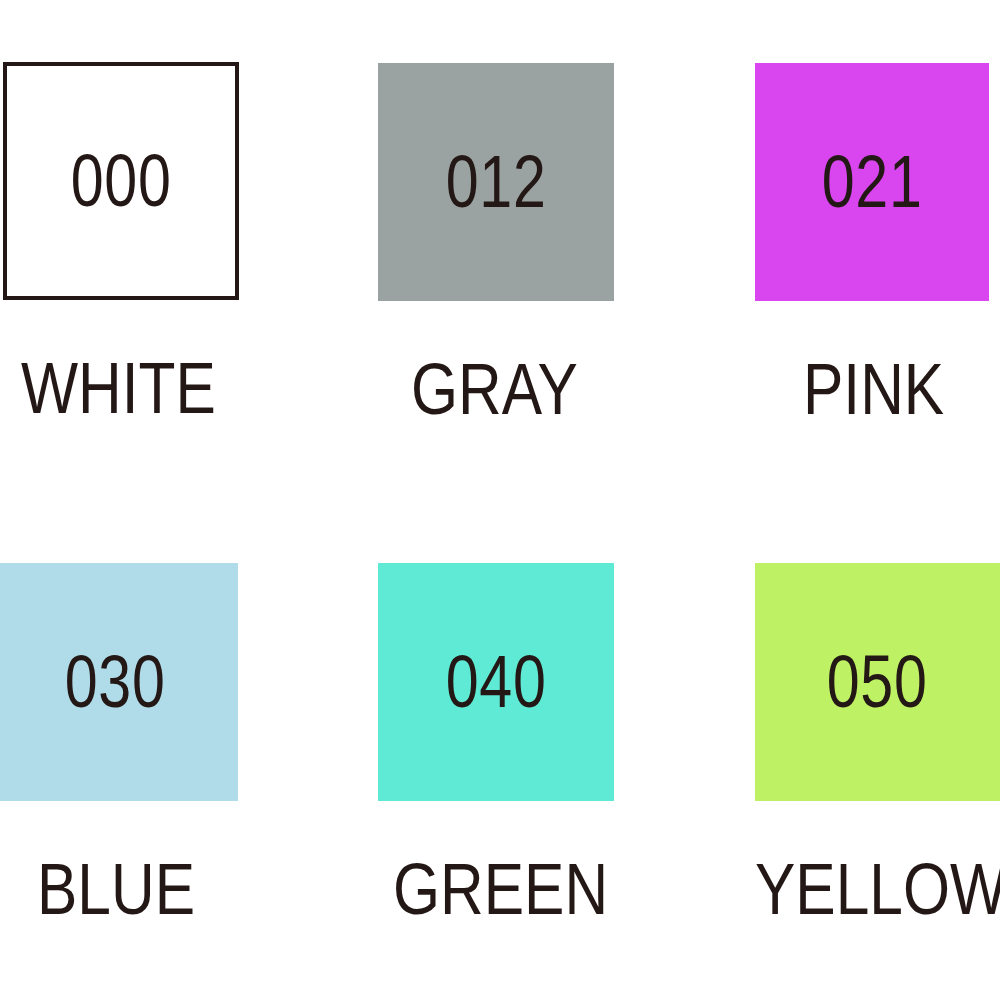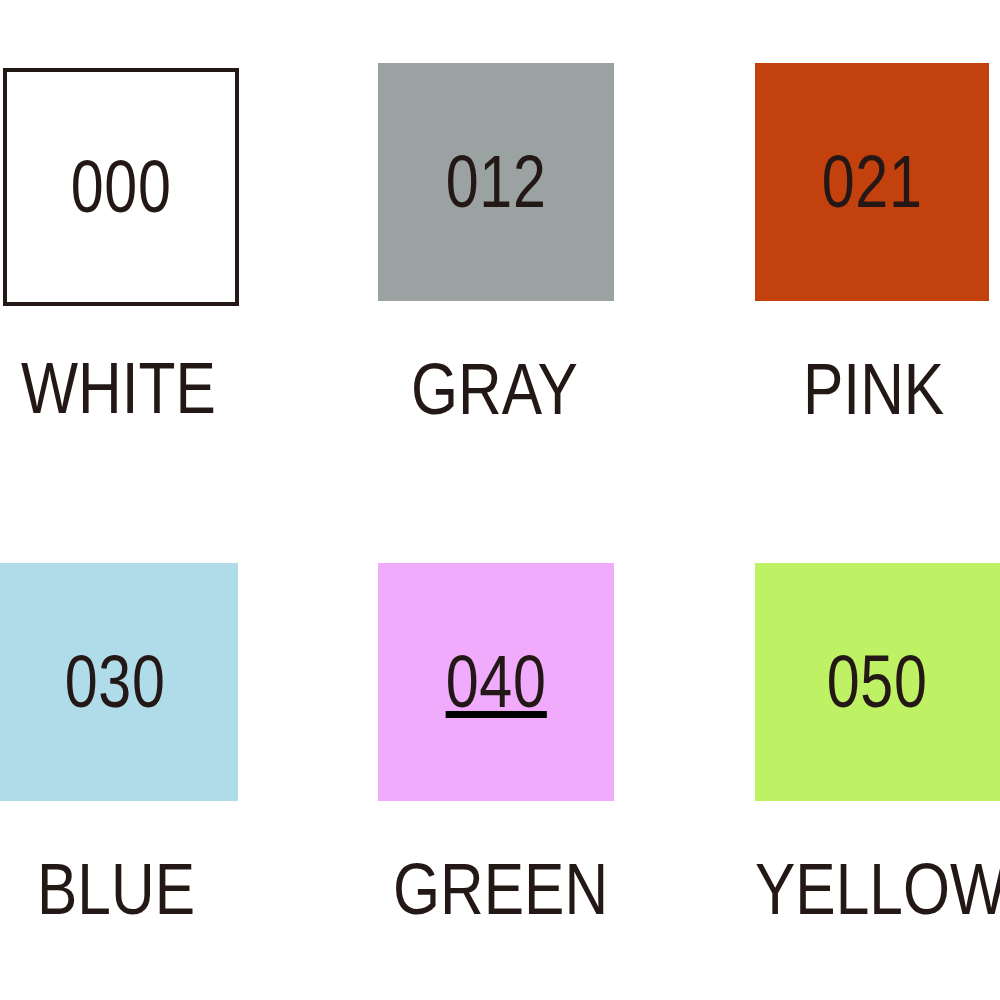--- a/index.html
+++ b/index.html
@@ -91,49 +91,49 @@
   #cell-blue   .swatch-name { top: 290px; left:  45px; }
   #cell-green  .swatch-name { top: 290px; left:  15px; }
   #cell-yellow .swatch-name { top: 290px; left:   0px; }
 </style>
 </head>
 <body style="background-color: rgb(255, 255, 255);">
 
 <div id="swatch-chart">
 
   <div class="color-cell" id="cell-white">
-    <div class="swatch outlined" style="background-color: rgb(255, 255, 255); border-color: rgb(35, 24, 21); margin-top: 6px;">
+    <div class="swatch outlined" style="background-color: rgb(255, 255, 255); border-color: rgb(35, 24, 21);">
       <span class="swatch-code" style="color: rgb(35, 24, 21);">000</span>
     </div>
     <div class="swatch-name" style="color: rgb(35, 24, 21);">WHITE</div>
   </div>
 
   <div class="color-cell" id="cell-gray">
     <div class="swatch" style="background-color: rgb(154, 163, 161);">
       <span class="swatch-code" style="color: rgb(35, 24, 21);">012</span>
     </div>
     <div class="swatch-name" style="color: rgb(35, 24, 21);">GRAY</div>
   </div>
 
   <div class="color-cell" id="cell-pink">
-    <div class="swatch" style="background-color: #c2410c;">
+    <div class="swatch" style="background-color: #d946ef;">
       <span class="swatch-code" style="color: rgb(35, 24, 21);">021</span>
     </div>
     <div class="swatch-name" style="color: rgb(35, 24, 21);">PINK</div>
   </div>
 
   <div class="color-cell" id="cell-blue">
     <div class="swatch" style="background-color: rgb(176, 220, 234);">
       <span class="swatch-code" style="color: rgb(35, 24, 21);">030</span>
     </div>
     <div class="swatch-name" style="color: rgb(35, 24, 21);">BLUE</div>
   </div>
 
   <div class="color-cell" id="cell-green">
-    <div class="swatch" style="background-color: #f0abfc; text-decoration: underline;">
+    <div class="swatch" style="background-color: #5eead4;">
       <span class="swatch-code" style="color: rgb(35, 24, 21);">040</span>
     </div>
     <div class="swatch-name" style="color: rgb(35, 24, 21);">GREEN</div>
   </div>
 
   <div class="color-cell" id="cell-yellow">
     <div class="swatch" style="background-color: #bef264;">
       <span class="swatch-code" style="color: rgb(35, 24, 21);">050</span>
     </div>
     <div class="swatch-name" style="color: rgb(35, 24, 21);">YELLOW</div>

